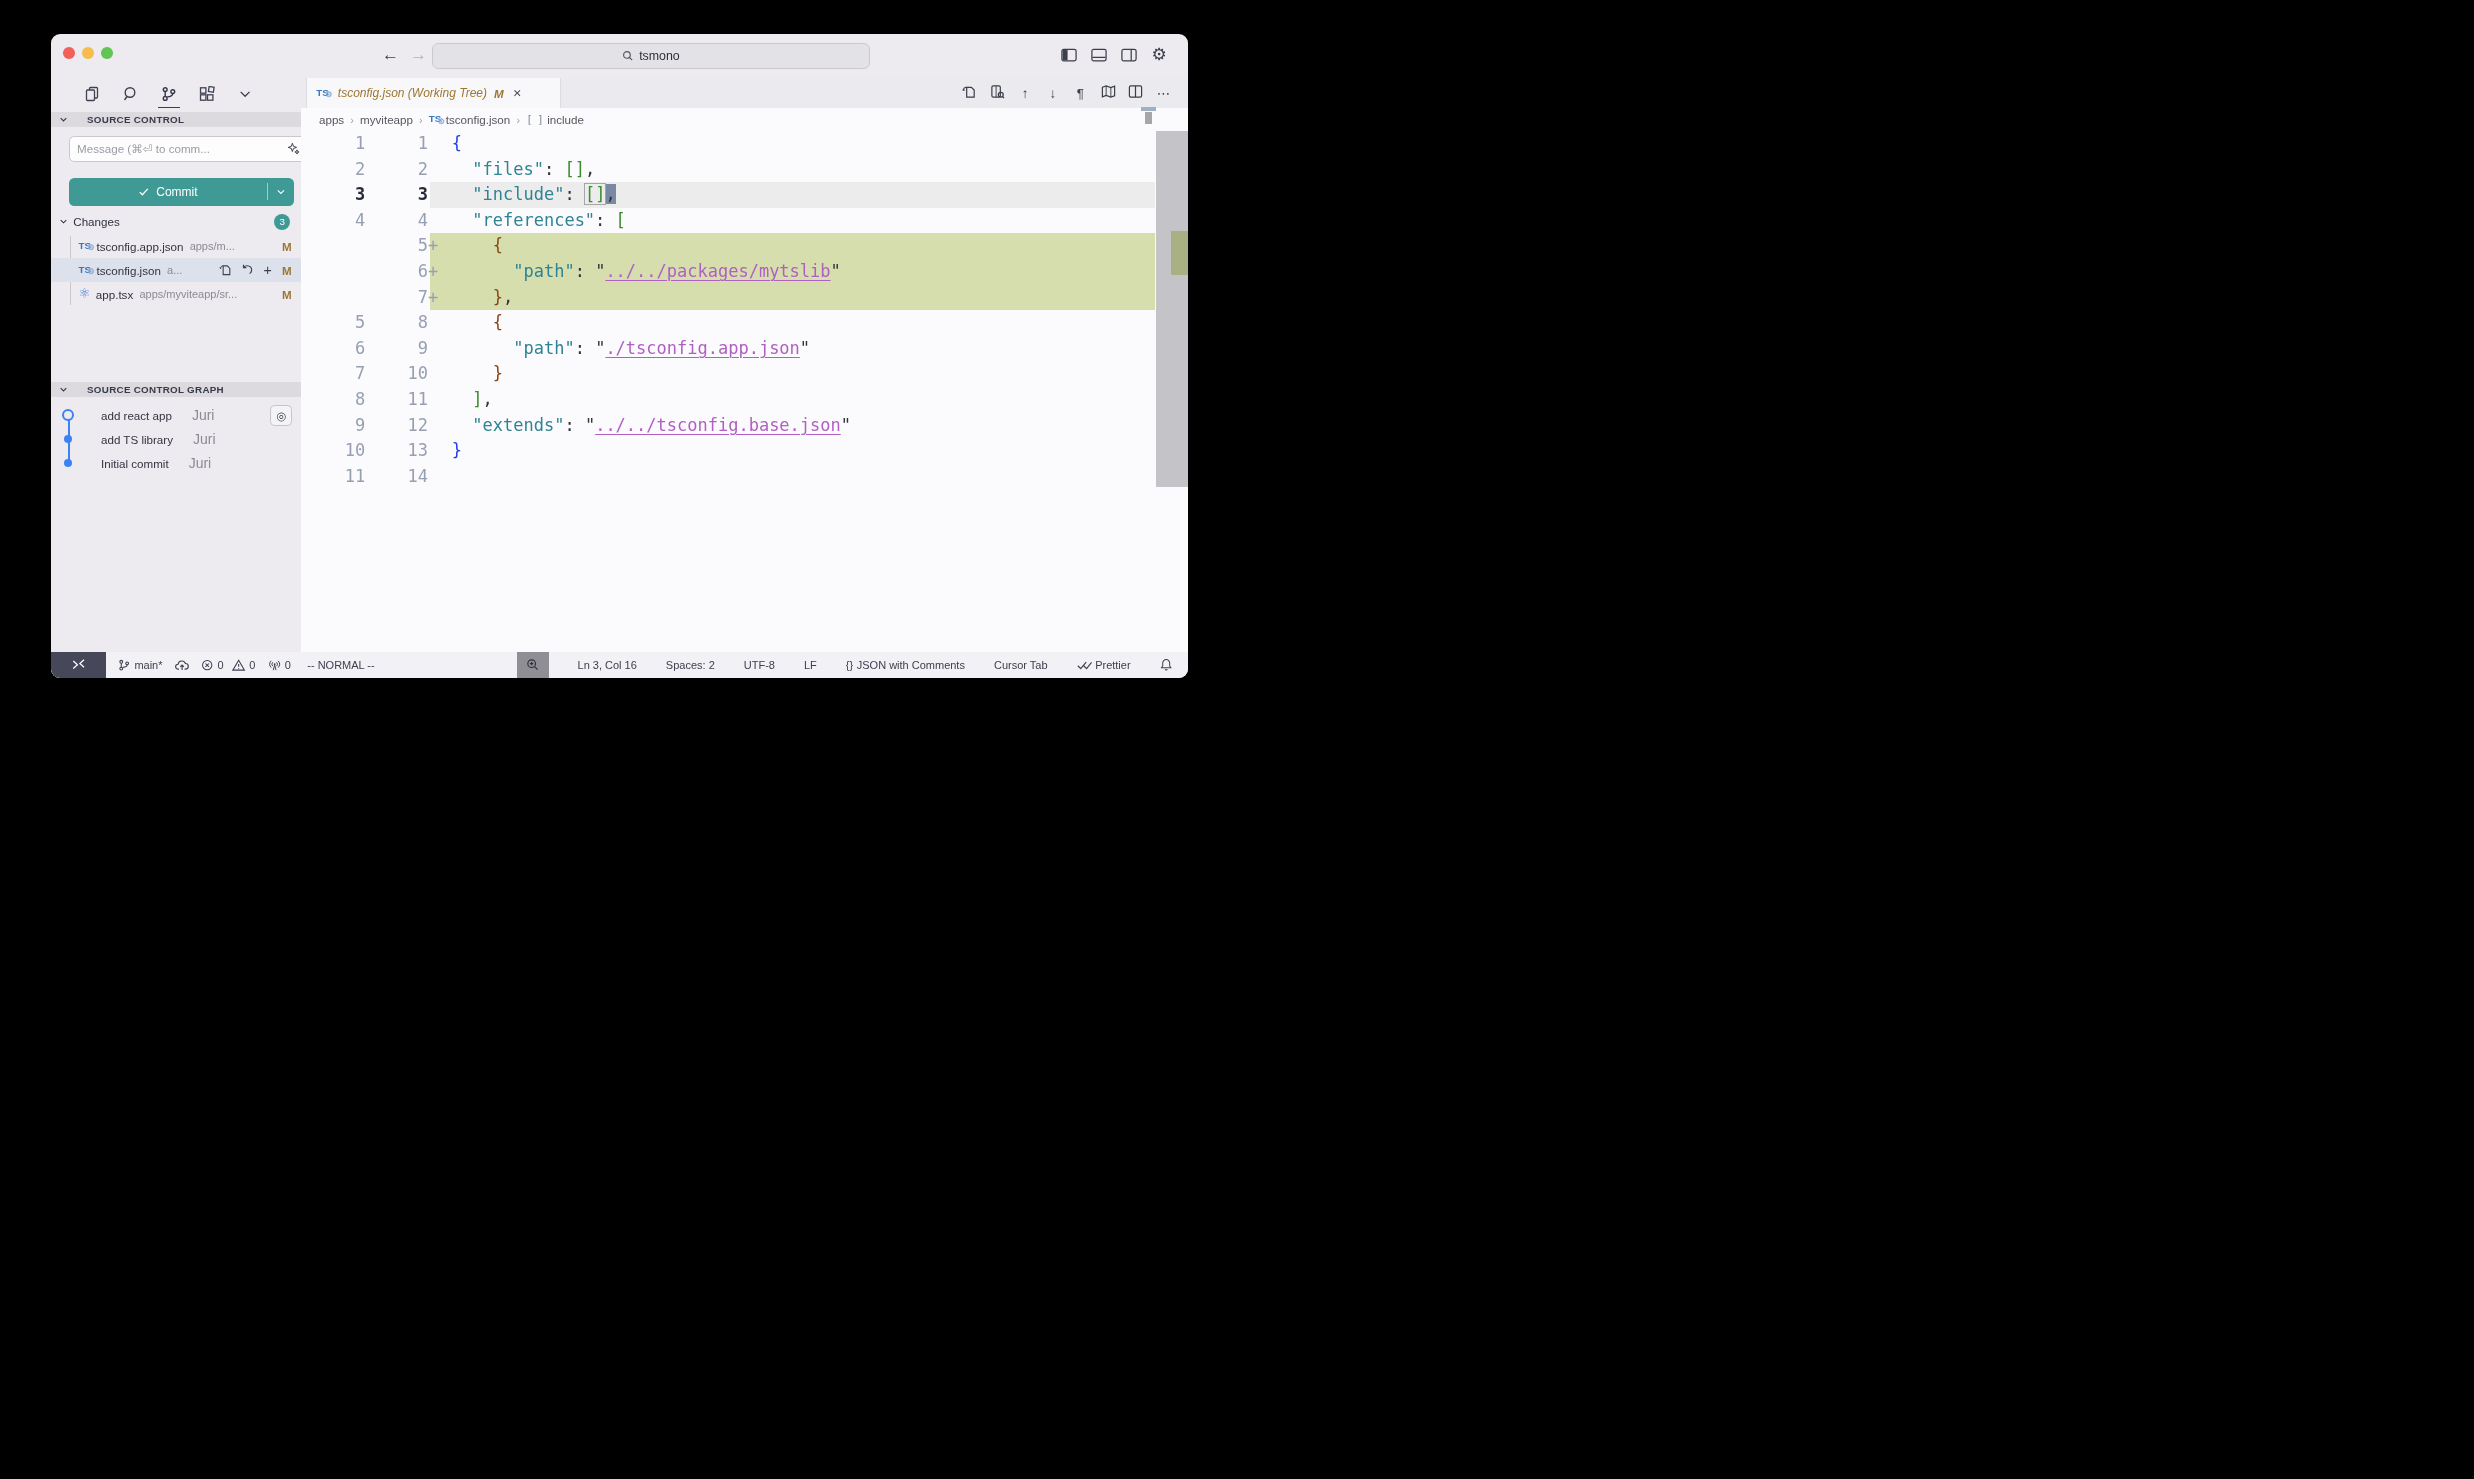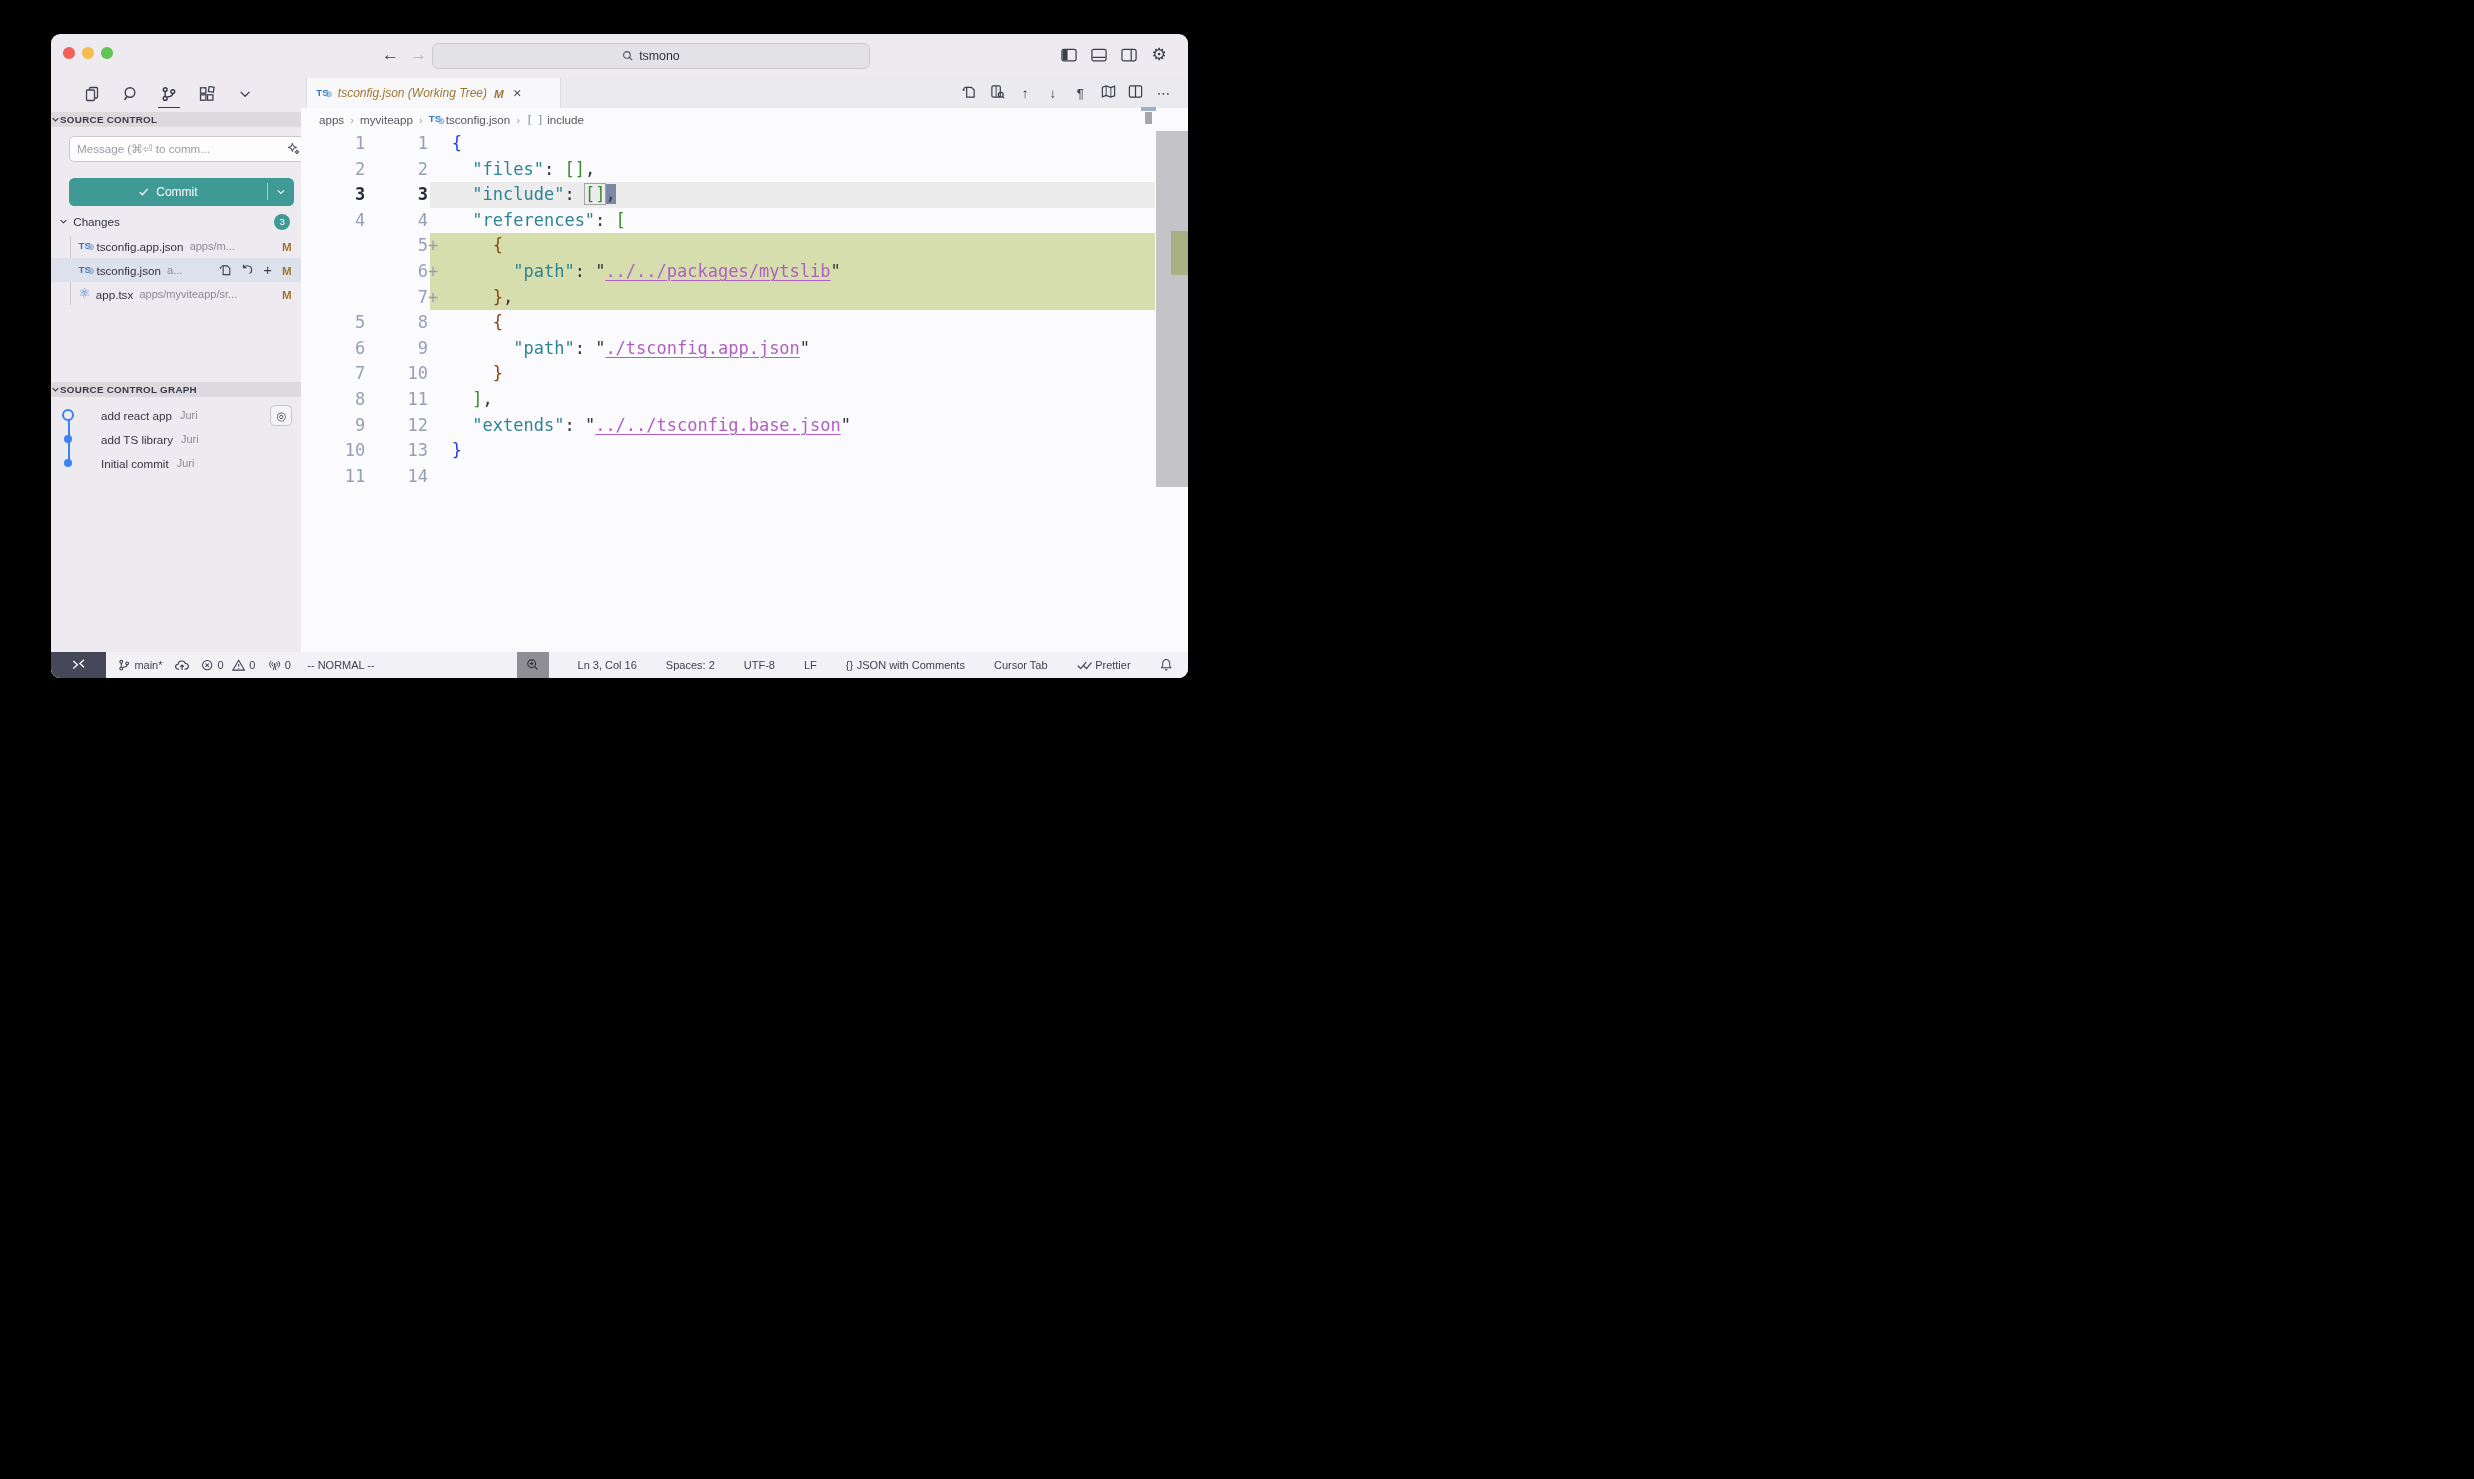--- a/index.html
+++ b/index.html
@@ -25,21 +25,21 @@
 
   
   .mainrow{position:absolute;left:0;top:44px;right:0;bottom:26px;}
 
   
   .sidebar{position:absolute;left:0;top:0;width:250px;bottom:0;background:#edebf0;}
   .activity{position:absolute;left:32px;top:3.6px;display:flex;gap:19.6px;color:#3f4150;}
   .activity .act{position:relative;width:18.7px;height:25px;display:flex;align-items:center;justify-content:center;}
   .activity .act.active::after{content:"";position:absolute;left:-1.8px;right:-1.8px;bottom:-1.8px;height:1.8px;background:#3b3d4a;}
   .secheader{position:absolute;left:0;right:0;height:15px;background:#dcdadf;display:flex;align-items:center;
-             gap:0;font-size:9.8px;font-weight:bold;letter-spacing:0.3px;color:#383a4a;}
+             gap:19px;padding-left:8px;font-size:9.8px;font-weight:bold;letter-spacing:0.3px;color:#383a4a;}
   .msgbox{position:absolute;left:18px;top:58px;width:223px;height:24px;background:#fdfdfe;border:0.9px solid #c9c8cd;
           border-radius:5.3px;display:flex;align-items:center;padding:0 7.1px;gap:20px;}
   .msgbox .ph{flex:1;font-size:11.6px;color:#9b9ba3;white-space:nowrap;overflow:hidden;}
   .commitbtn{position:absolute;left:18px;top:100px;width:225px;height:27.6px;border-radius:5.3px;background:var(--accent,#3f9a95);
              display:flex;align-items:center;color:#fff;font-size:12px;}
   .commitbtn .cmain{flex:1;display:flex;align-items:center;justify-content:center;gap:6.2px;}
   .commitbtn .cdrop{width:26px;height:17px;border-left:0.9px solid rgba(255,255,255,.5);display:flex;align-items:center;justify-content:center;}
   .changeshdr{position:absolute;left:0;right:0;top:133px;height:21.3px;display:flex;align-items:center;gap:5.3px;
               padding-left:8px;font-size:11.6px;color:#2f3140;}
   .badge{position:absolute;right:10.7px;width:16px;height:16px;border-radius:50%;background:var(--accent,#3f9a95);
@@ -56,21 +56,21 @@
   .tsicon .tsgear{position:absolute;right:-3.6px;bottom:-2.7px;font-size:8px;color:#8fb0d4;}
   .reacticon{font-size:13.3px;color:#4584dd;font-style:normal;line-height:13.3px;}
   .actplus{font-size:14.2px;line-height:12.4px;}
   .graphhdr-wrap{position:absolute;left:0;right:0;top:304px;}
   .graphlist{position:absolute;left:0;right:0;top:325px;}
   .graphline{position:absolute;left:17px;top:11.6px;width:1.8px;background:var(--graph,#3b82f6);}
   .commitrow{height:24px;display:flex;align-items:center;padding-left:50px;position:relative;}
   .commitrow .node{position:absolute;left:13.3px;width:8px;height:8px;border-radius:50%;background:var(--graph,#3b82f6);}
   .commitrow .node.head{left:10.7px;width:8px;height:8px;border:2.7px solid var(--graph,#3b82f6);background:#edebf0;}
   .commitrow .cmsg{font-size:11.6px;color:#33343f;white-space:nowrap;}
-  .commitrow .cauth{font-size:11px;color:#8b8b94;margin-left:8px;}
+  .commitrow .cauth{font-size:14px;color:#8b8b94;margin-left:20px;}
   .targetbtn{position:absolute;right:9px;top:1.8px;width:19.6px;height:19.6px;border:0.9px solid #c6c5cb;border-radius:4.4px;
              background:#f4f3f6;display:flex;align-items:center;justify-content:center;font-size:11.6px;color:#3e4050;font-style:normal;}
 
   
   .editor{position:absolute;left:250px;right:0;top:0;bottom:0;background:#fbfafc;}
   .tabstrip{position:absolute;left:0;right:0;top:0;height:30px;background:#ebeaee;border-bottom:0.9px solid #e2e1e5;}
   .tab{position:absolute;left:5.3px;top:0;width:255px;height:30px;background:#f8f7fa;border-left:0.9px solid #dddce1;
        border-right:0.9px solid #dddce1;display:flex;align-items:center;padding:0 9px;box-sizing:border-box;}
   .tab .tlabel{font-size:12px;font-style:italic;color:var(--modified,#9c7731);margin:0 7.1px 0 9px;white-space:nowrap;}
   .tab .tbadge{font-size:11.6px;font-weight:bold;font-style:italic;color:var(--modified,#9c7731);}

